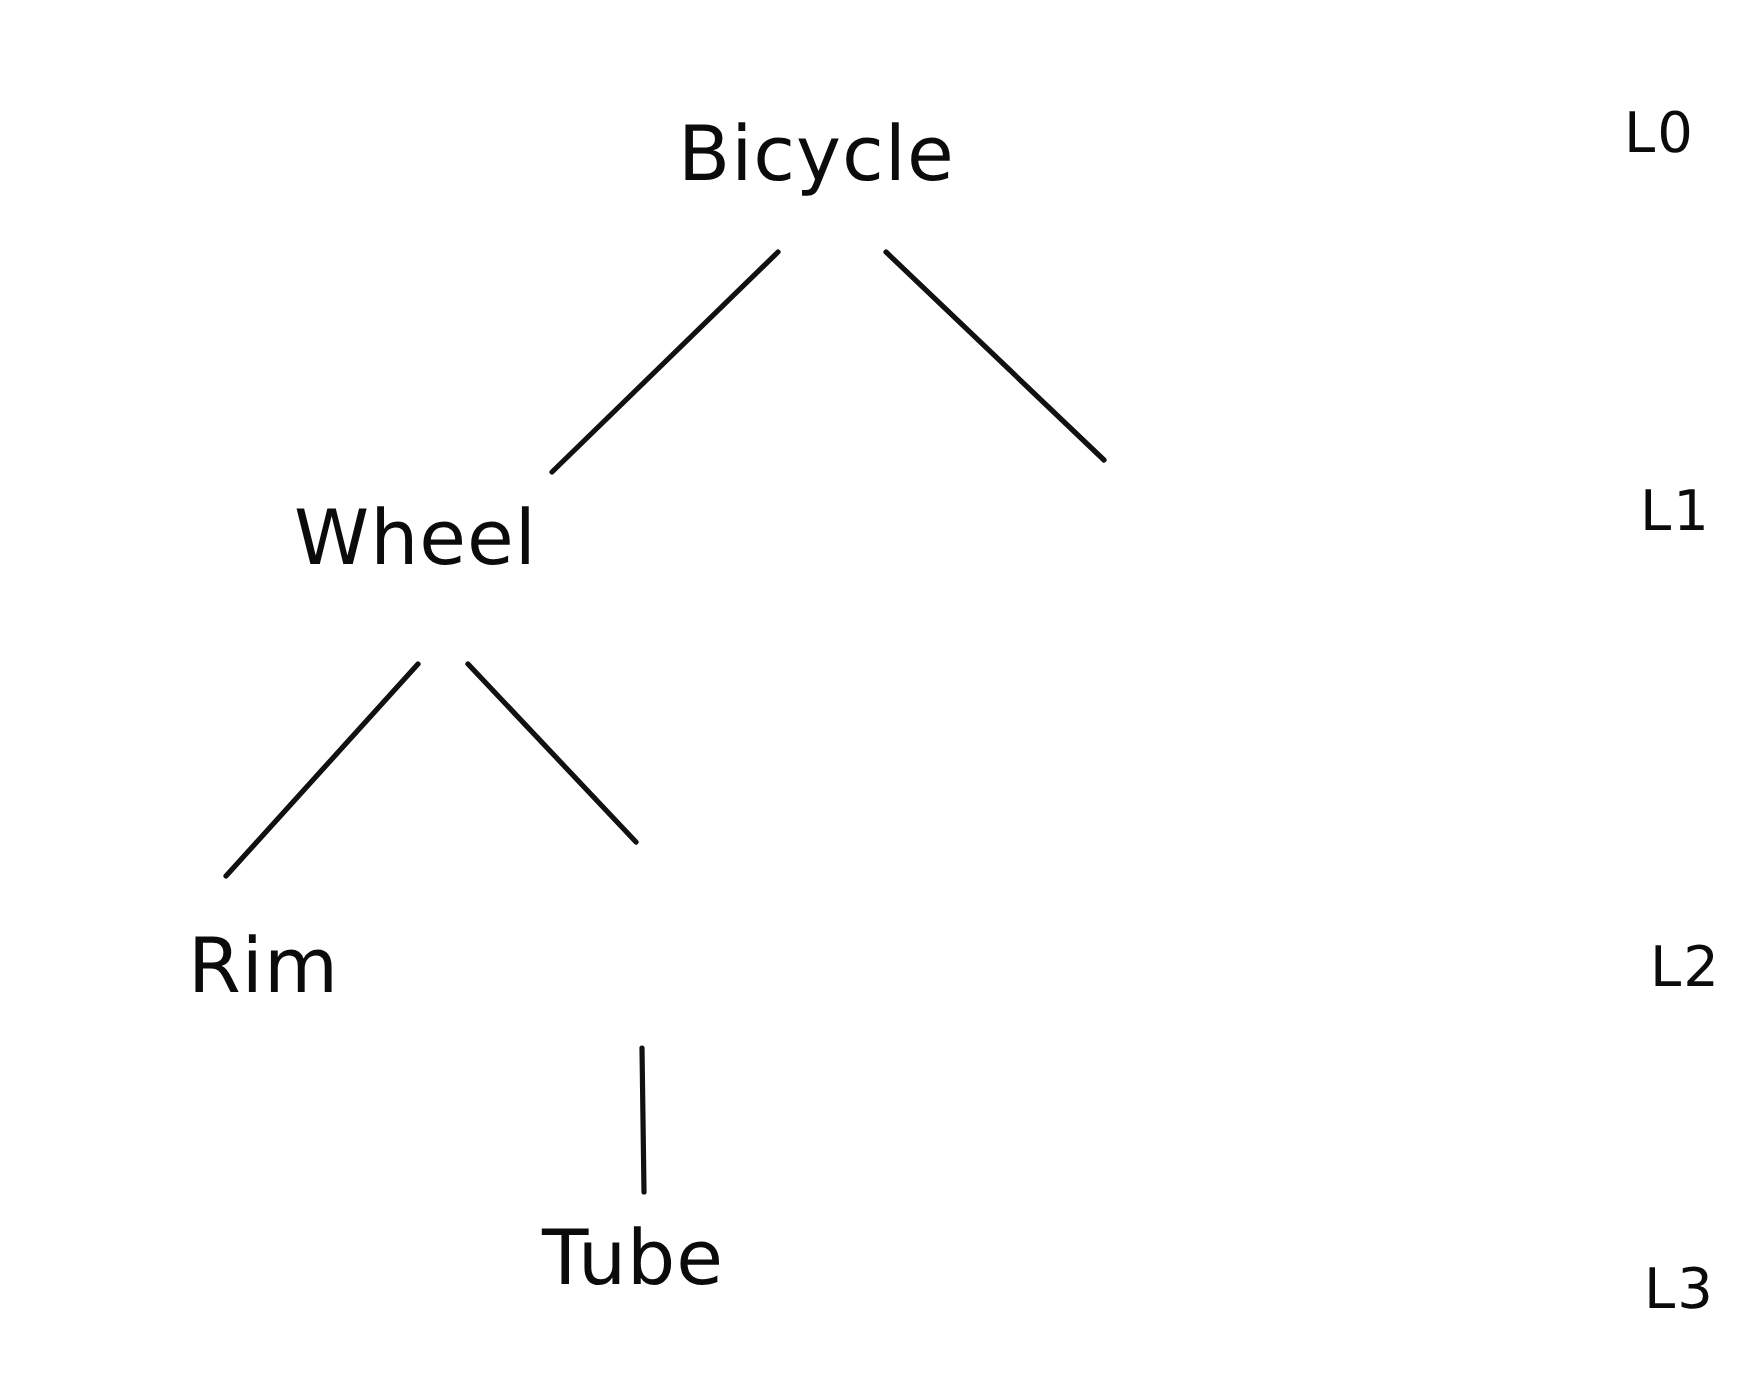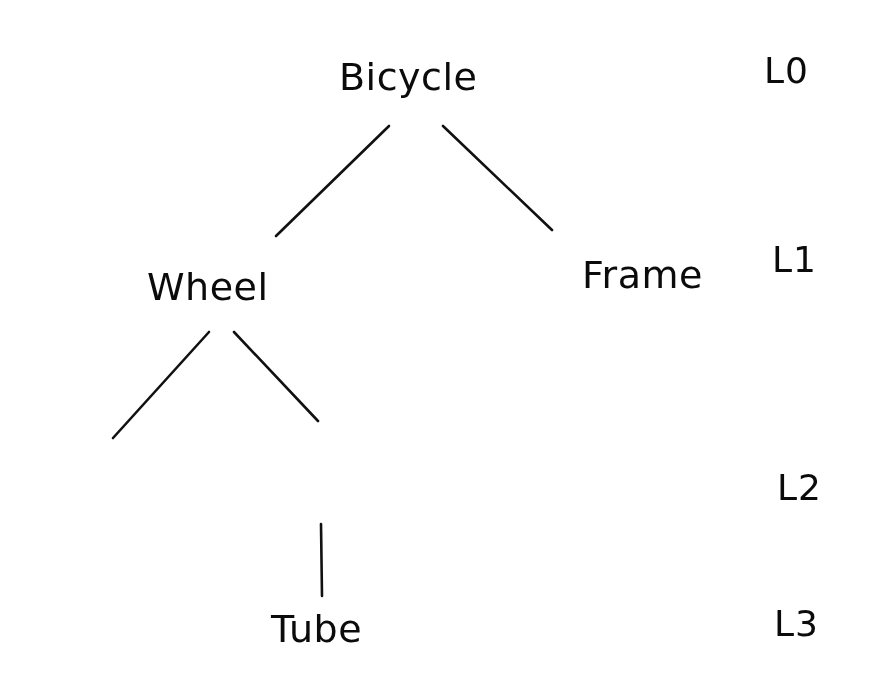--- a/index.html
+++ b/index.html
@@ -40,56 +40,57 @@
     font-weight: 400;
     letter-spacing: 0.5px;
     
     transform-origin: left bottom;
   }
   .node-label {
     font-size: 38px;
     line-height: 1;
   }
   .level-label {
-    font-size: 36px;
+    font-size: 28px;
     line-height: 1;
     letter-spacing: 1px;
+    margin-left: 48px;
   }
   
   #node-bicycle { left: 339px; top: 58px; }
-  #node-wheel   { left: 147px; top: 268px; }
+  #node-wheel   { left: 147px; top: 250px; }
   #node-frame   { left: 582px; top: 256px; }
   #node-rim     { left: 94px;  top: 464px; }
   #node-tire    { left: 284px; top: 462px; }
   #node-tube    { left: 271px; top: 610px; }
 
   #level-l0 { left: 764px; top: 53px; }
   #level-l1 { left: 772px; top: 242px; }
   #level-l2 { left: 777px; top: 470px; }
-  #level-l3 { left: 774px; top: 606px; text-align: right; }
+  #level-l3 { left: 774px; top: 631px; text-align: right; }
 </style>
 </head>
 <body>
 
 <div id="diagram-canvas">
 
   <svg class="edge-layer" viewBox="0 0 870 690" aria-hidden="true">
     <line x1="389" y1="126" x2="276" y2="236" stroke="#111111" stroke-width="2.6" stroke-linecap="round"></line>
     <line x1="443" y1="126" x2="552" y2="230" stroke="#111111" stroke-width="2.6" stroke-linecap="round"></line>
     <line x1="209" y1="332" x2="113" y2="438" stroke="#111111" stroke-width="2.6" stroke-linecap="round"></line>
     <line x1="234" y1="332" x2="318" y2="421" stroke="#111111" stroke-width="2.6" stroke-linecap="round"></line>
     <line x1="321" y1="524" x2="322" y2="596" stroke="#111111" stroke-width="2.6" stroke-linecap="round"></line>
   </svg>
 
   <div class="node-label" id="node-bicycle">Bicycle</div>
 
   <div class="node-label" id="node-wheel">Wheel</div>
 
-  <div class="node-label" id="node-frame">Frame</div>
 
+  <div class="node-label" id="node-rim">Rim</div>
 
 
   <div class="node-label" id="node-tube">Tube</div>
 
   <div class="level-label" id="level-l0">L0</div>
 
   <div class="level-label" id="level-l1">L1</div>
 
   <div class="level-label" id="level-l2">L2</div>
 

